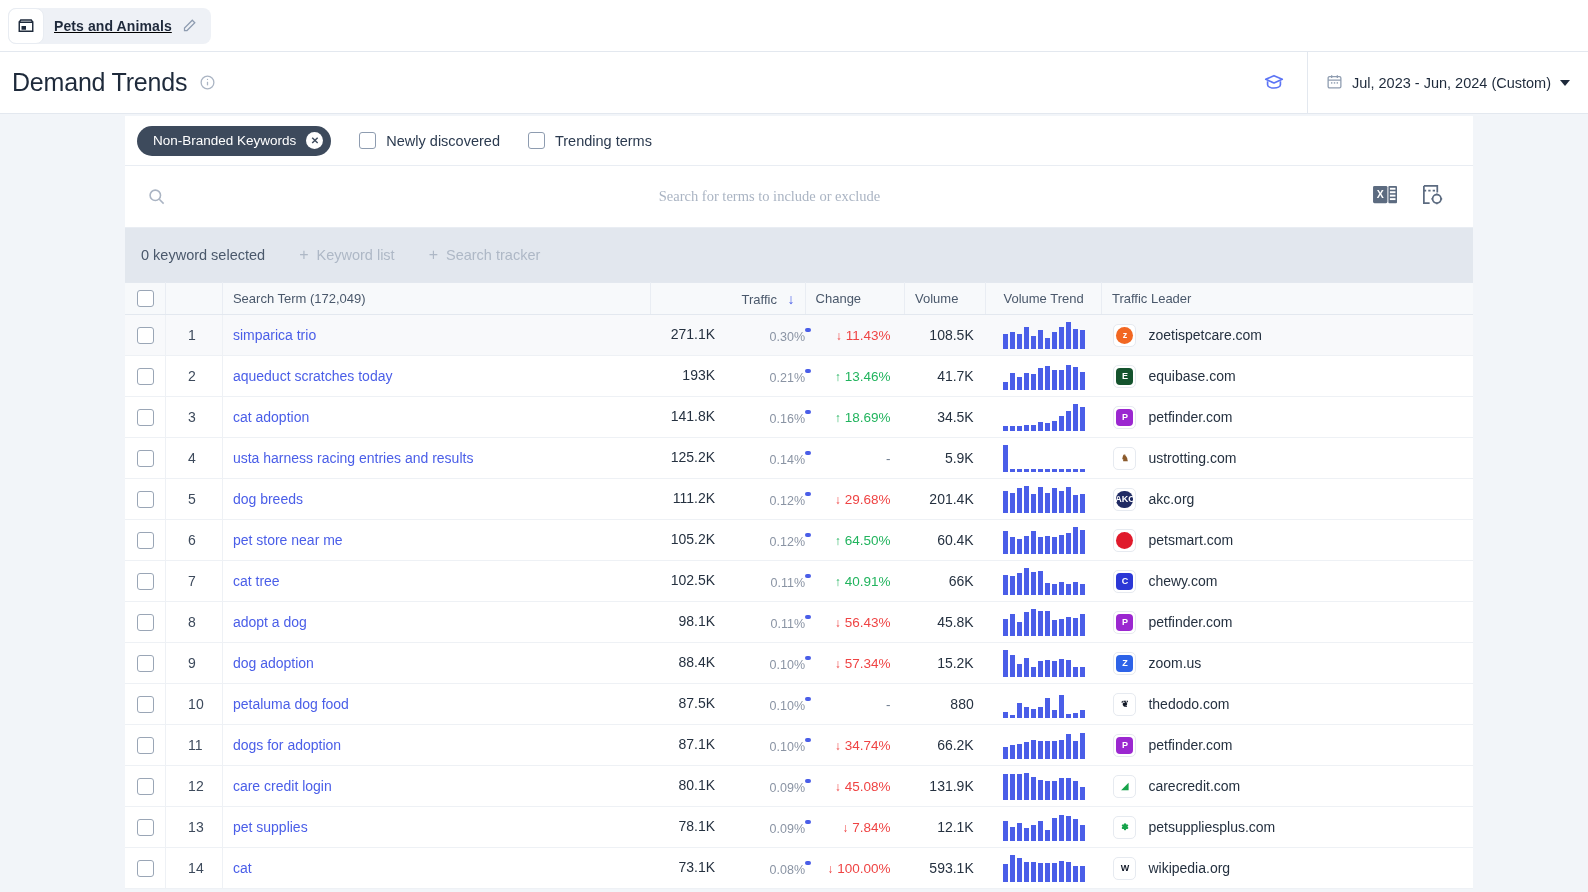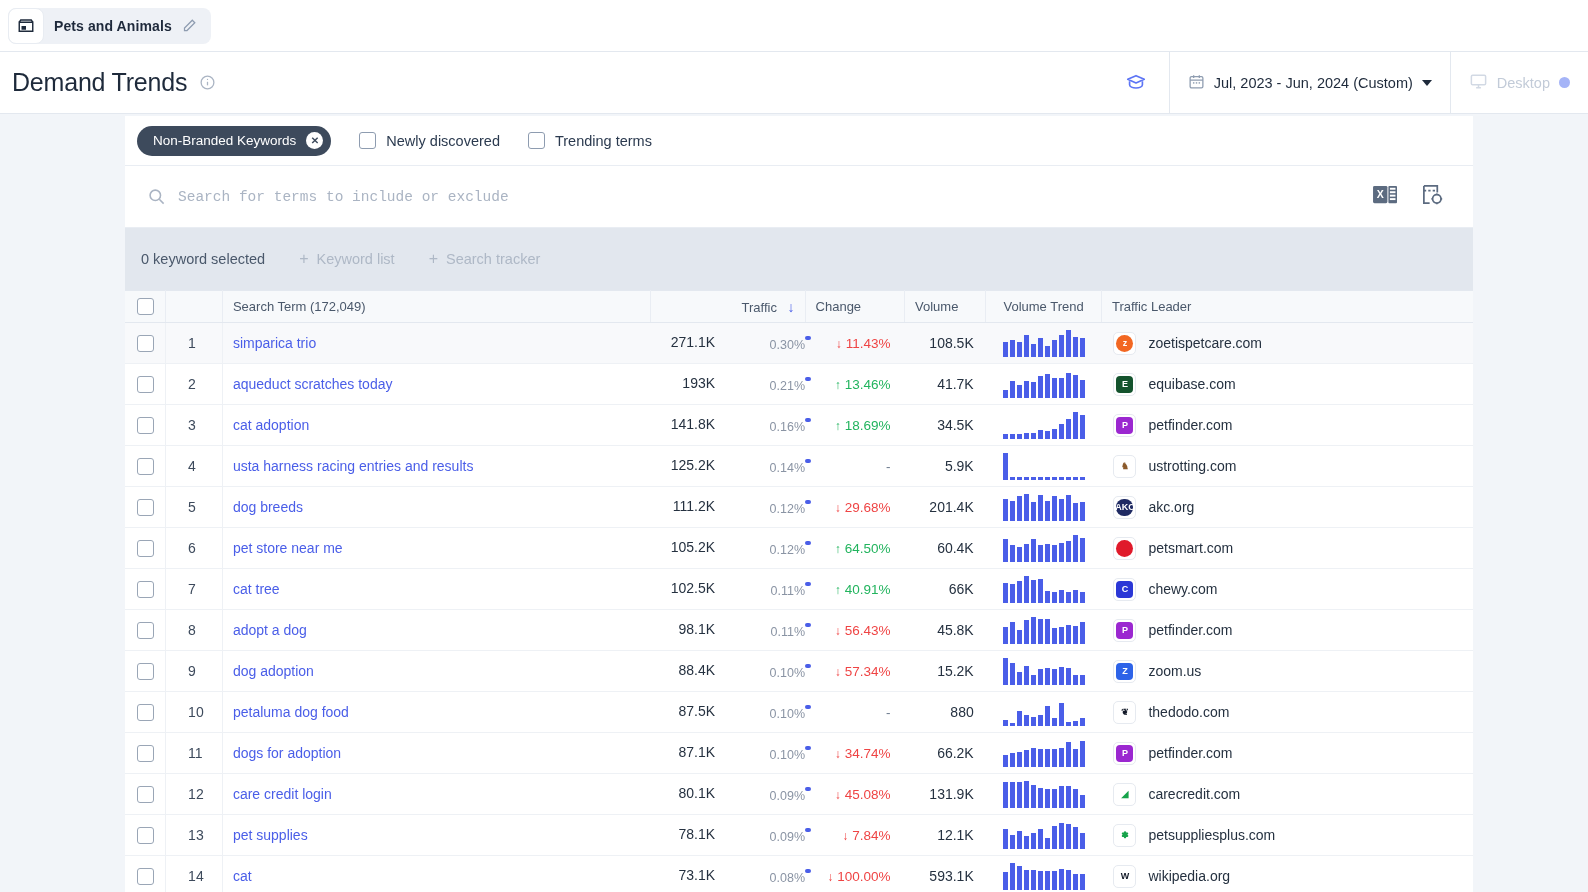--- a/index.html
+++ b/index.html
@@ -8,21 +8,21 @@
     background: #f2f5f9;
     font-family: "Liberation Sans", sans-serif;
     -webkit-font-smoothing: antialiased;
     overflow: hidden;
   }
 
   
   .tabbar {
     height: 52px; background: #ffffff;
     border-bottom: 1px solid #e3e8ef;
-    display: flex; align-items: center; padding-left: 8px;
+    display: flex; align-items: center; padding-left: 8px; text-decoration: underline;
   }
   .tab {
     height: 36px; display: flex; align-items: center; gap: 10px;
     background: #eef1f6; border-radius: 8px; padding-right: 14px;
     position: relative;
   }
   .tab-iconbox {
     width: 36px; height: 36px; background: #fff;
     border-radius: 8px; display: flex; align-items: center; justify-content: center;
     border: 1px solid #e8ecf2;
@@ -75,27 +75,27 @@
     width: 17px; height: 17px; border: 1.6px solid #8e9cb0; border-radius: 3px; background: #fff;
   }
   .cbx-label { font-size: 14.5px; color: #2b3a4f; }
 
   .searchrow {
     height: 62px; display: flex; align-items: center; padding: 0 12px;
     border-bottom: 1px solid #e9edf3; gap: 12px;
   }
   .search-input {
     border: none; outline: none; font-size: 14.5px; color: #2b3a4f;
-    font-family: Liberation Mono, monospace; flex: 1; background: transparent;
+    font-family: Liberation Serif, serif; flex: 1; background: transparent; text-align: center;
   }
   .search-input::placeholder { color: #aab4c3; }
   .tool-icons { display: flex; align-items: center; gap: 22px; padding-right: 16px; }
 
   .selbar {
-    height: 62px; background: #e2e7ee; display: flex; align-items: center;
+    height: 54px; background: #e2e7ee; display: flex; align-items: center;
     padding: 0 16px; gap: 34px;
   }
   .sel-text { font-size: 14.5px; color: #4a586b; }
   .sel-act { display: flex; align-items: center; gap: 8px; font-size: 14.5px; color: #aeb8c6; }
   .plus { font-size: 16px; color: #aeb8c6; line-height: 1; }
 
   
   table { width: 100%; border-collapse: collapse; table-layout: fixed; }
   thead th {
     height: 32px; background: #f7f9fb; font-size: 13px; font-weight: 400;
@@ -204,30 +204,20 @@
           <rect x="7" y="13" width="2" height="2" fill="#8e9cb0" stroke="none"></rect>
           <rect x="11" y="13" width="2" height="2" fill="#8e9cb0" stroke="none"></rect>
           <rect x="15" y="13" width="2" height="2" fill="#8e9cb0" stroke="none"></rect>
         </svg>
       </span>
       <span>Jul, 2023 - Jun, 2024 (Custom)</span>
       <span class="caret"></span>
     </div>
 
 
-    <div class="hr-cell">
-      <span>
-        <svg width="19" height="19" viewBox="0 0 24 24" fill="none" stroke="#d2d9e4" stroke-width="1.9">
-          <rect x="3" y="4" width="18" height="12" rx="1.6"></rect>
-            <path d="M9 20h6M12 16v4"></path>
-        </svg>
-      </span>
-      <span class="disabled">Desktop</span>
-      <span class="dot-lav"></span>
-    </div>
   </div>
 </div>
 
 <div class="card">
 
   <div class="filters">
     <div class="chip">
       <span>Non-Branded Keywords</span>
       <span class="chip-x">✕</span>
     </div>

